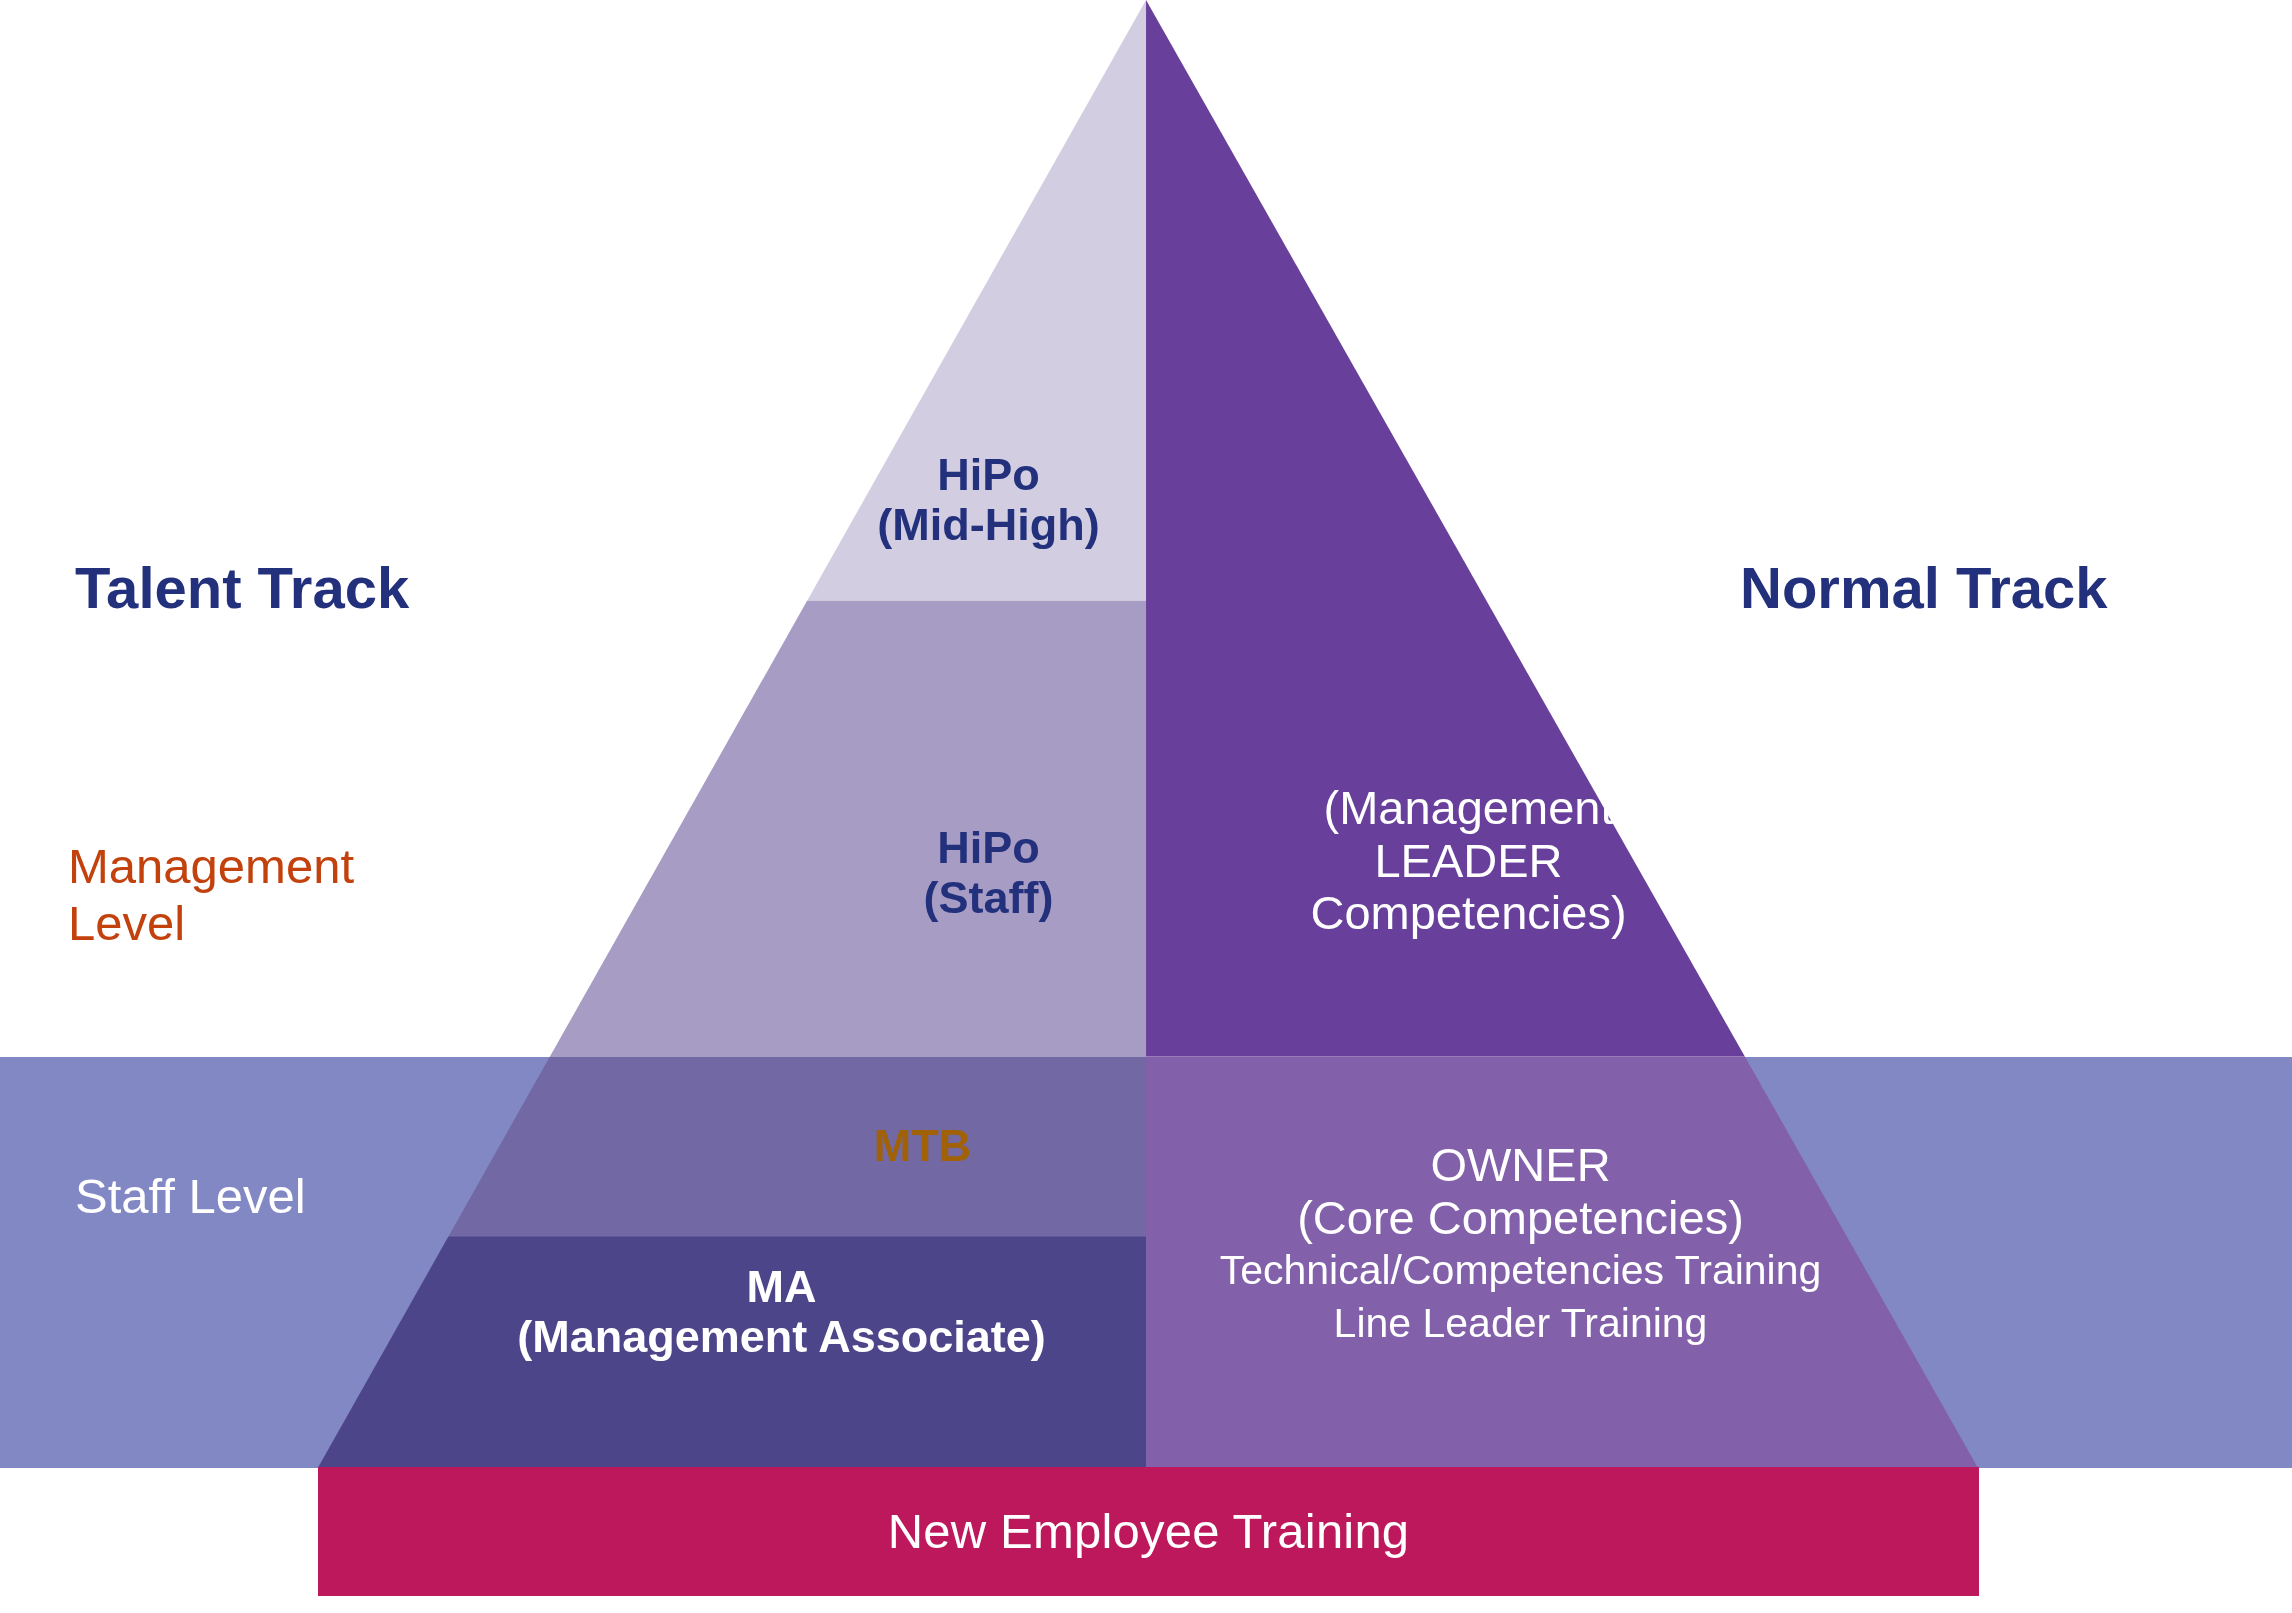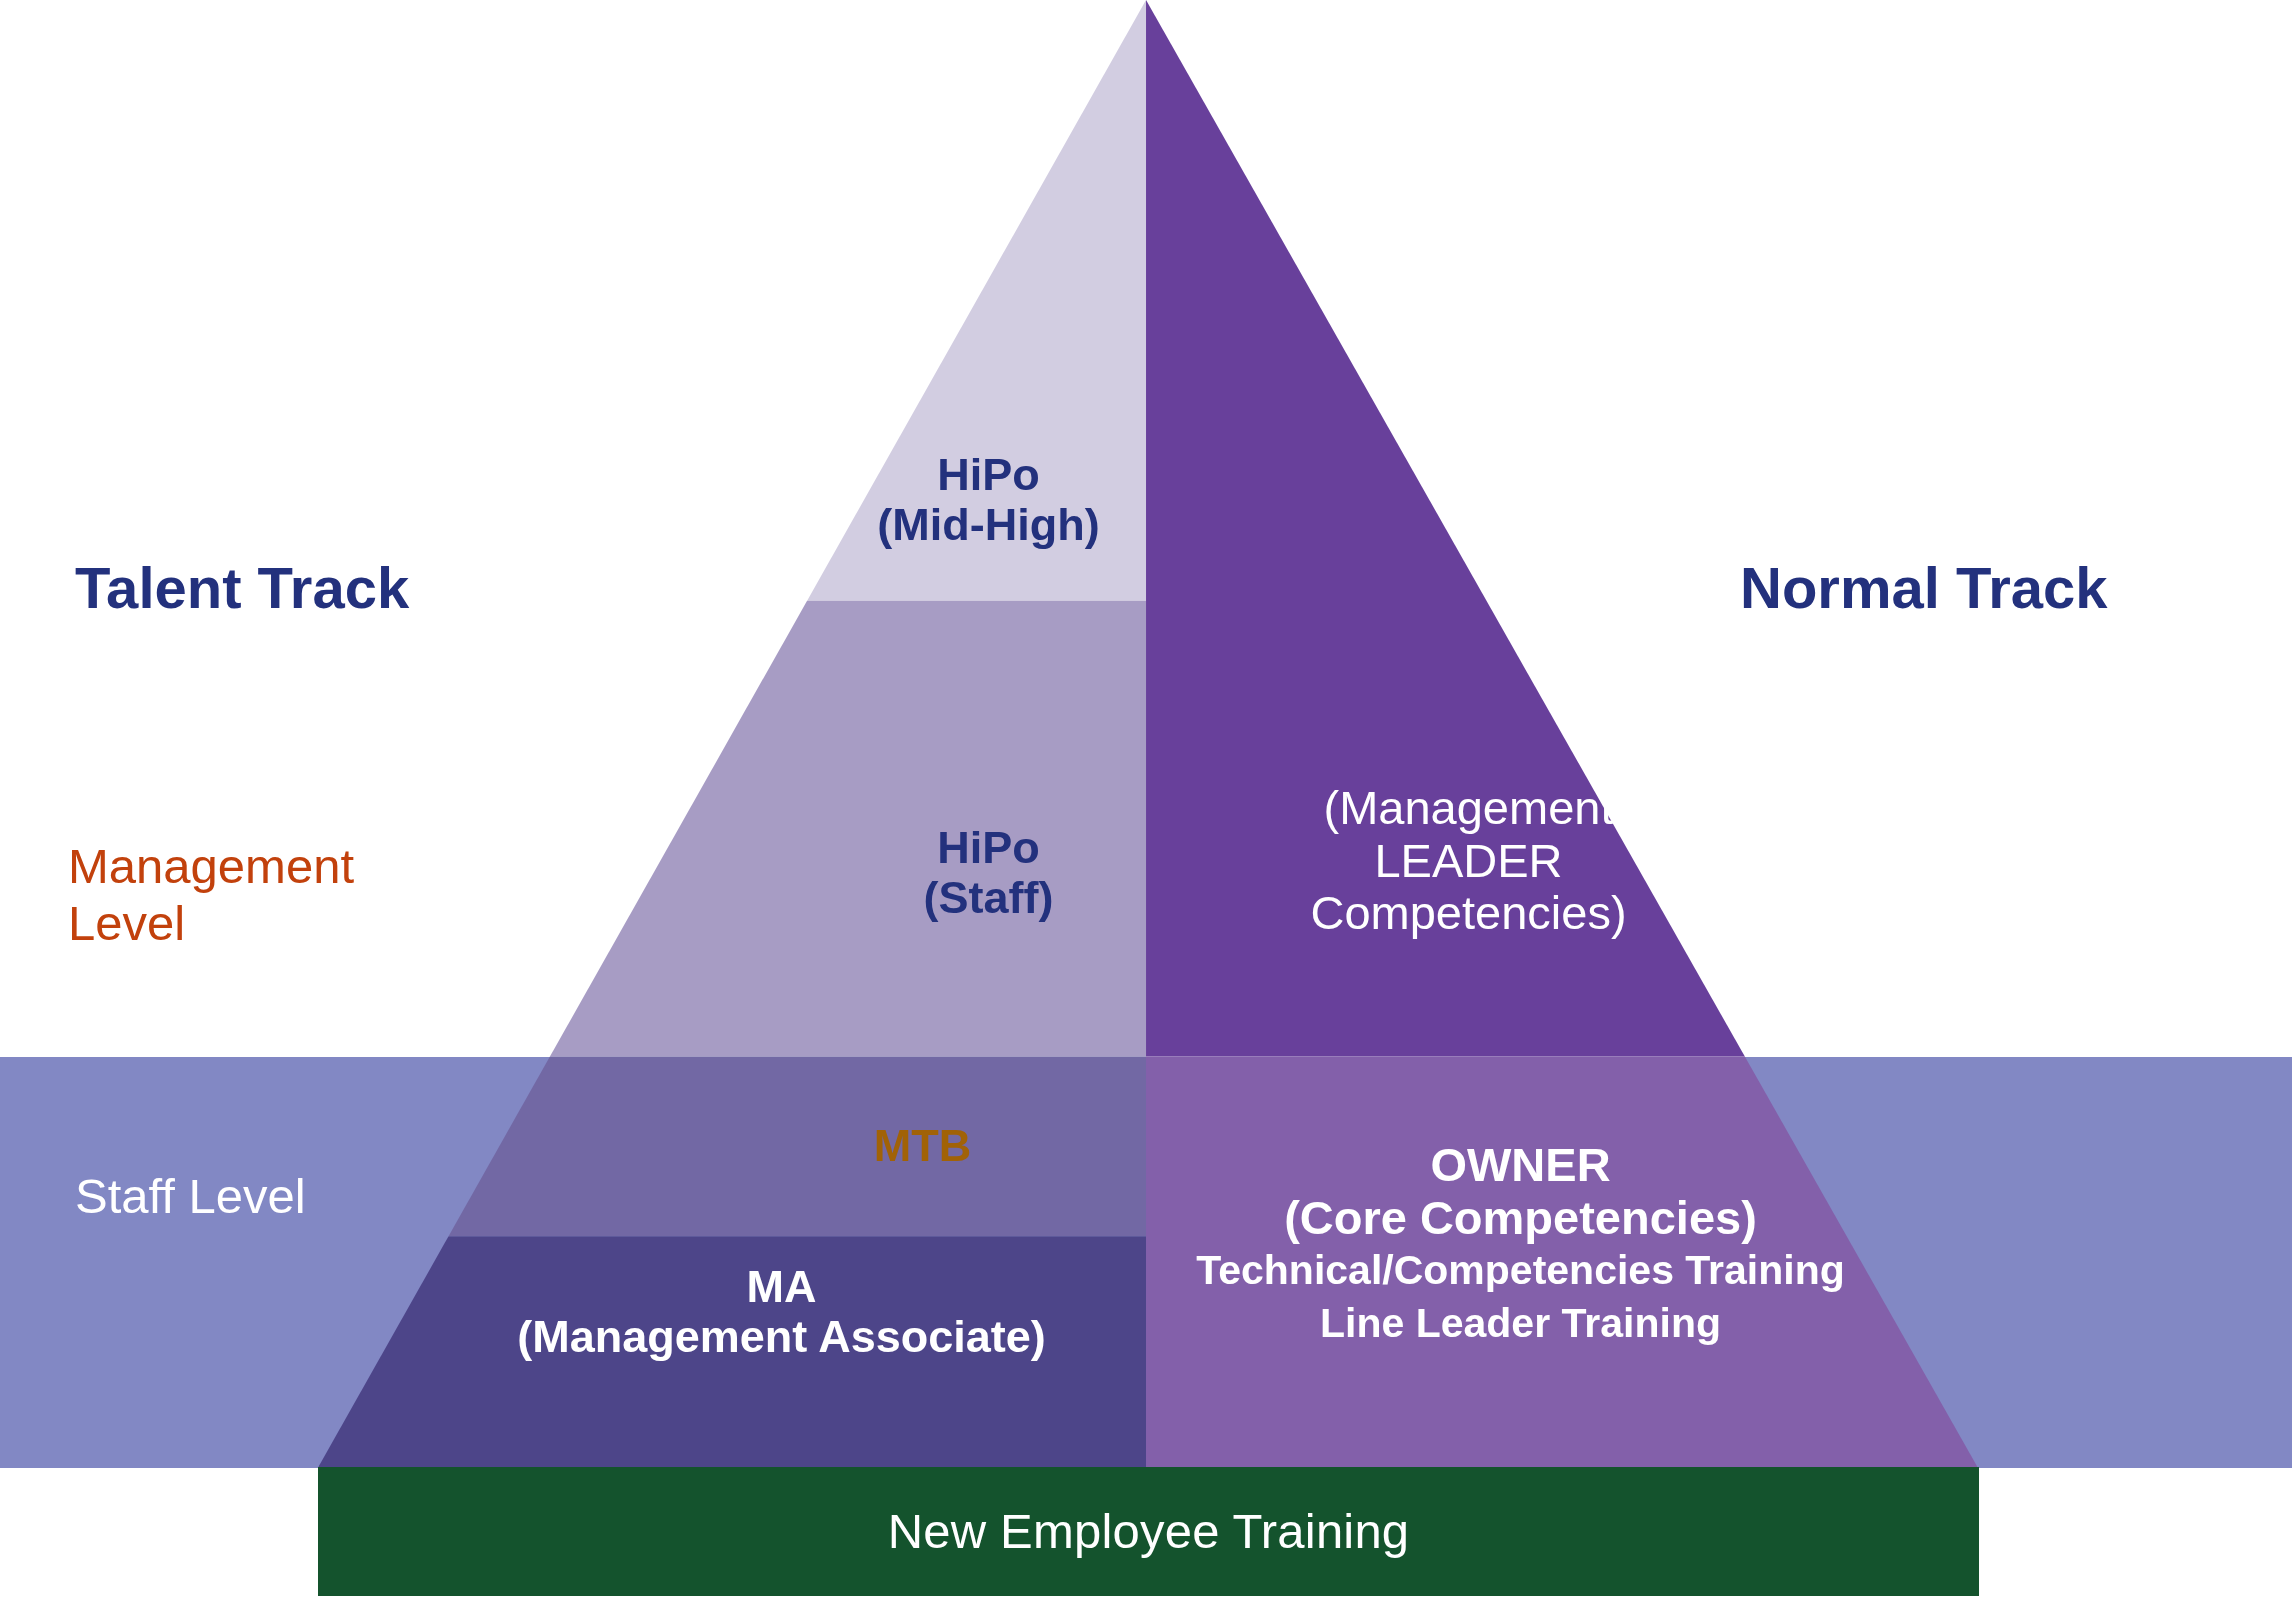--- a/index.html
+++ b/index.html
@@ -37,21 +37,21 @@
     height: 1614px;
   }
 
   
   .base-bar {
     position: absolute;
     left: 318px;
     top: 1467px;
     width: 1661px;
     height: 129px;
-    background: #14532d;
+    background: #be185d;
     display: flex;
     align-items: center;
     justify-content: center;
   }
   .base-bar-label {
     color: #ffffff;
     font-size: 49px;
     font-weight: 400;
     letter-spacing: 0.2px;
     line-height: 1;
@@ -136,21 +136,21 @@
     color: #ffffff;
     font-size: 47px;
     font-weight: 400;
   }
   .t-owner {
     left: 1144px;
     top: 1139px;
     width: 753px;
     color: #ffffff;
     font-size: 47px;
-    font-weight: 700;
+    font-weight: 400;
   }
   .t-owner .sub {
     font-size: 41px;
     line-height: 1.28;
   }
 </style>
 </head>
 <body>
 
 <div id="stage">

